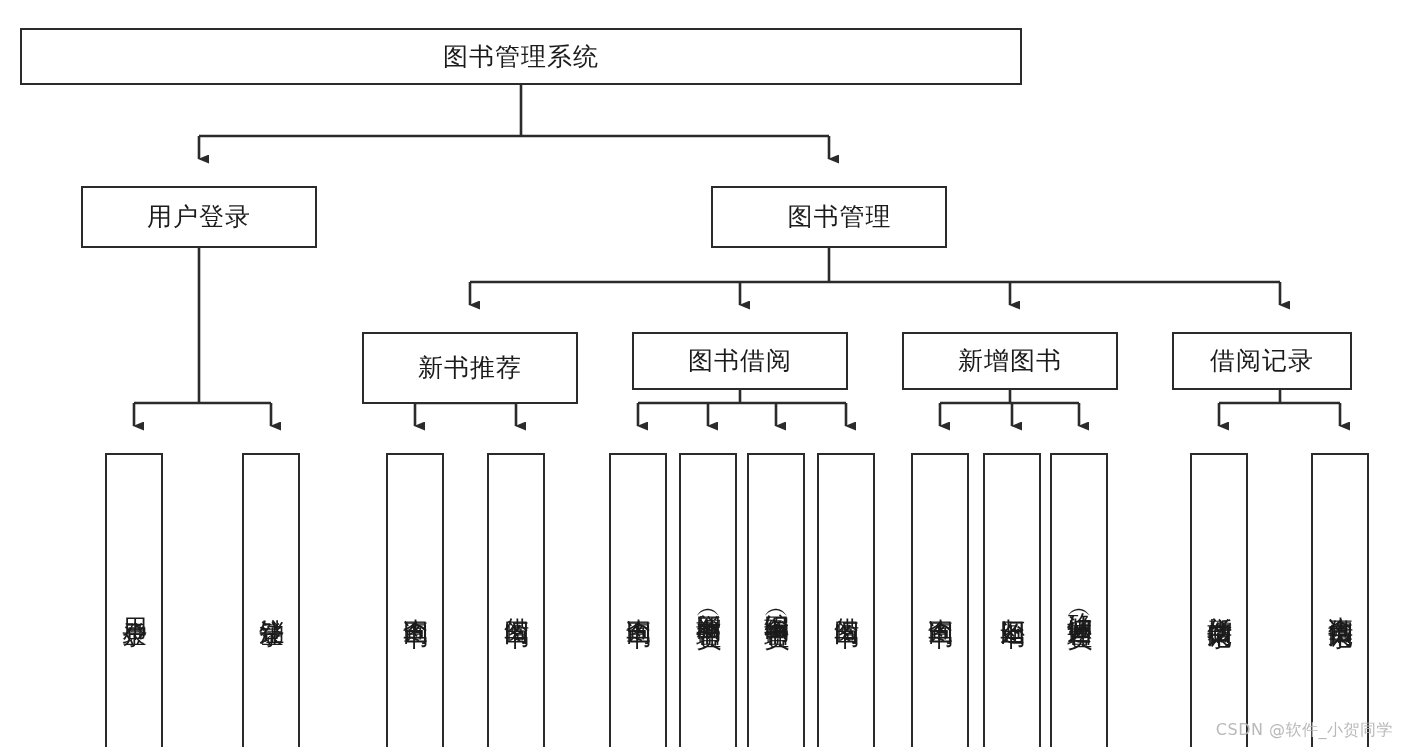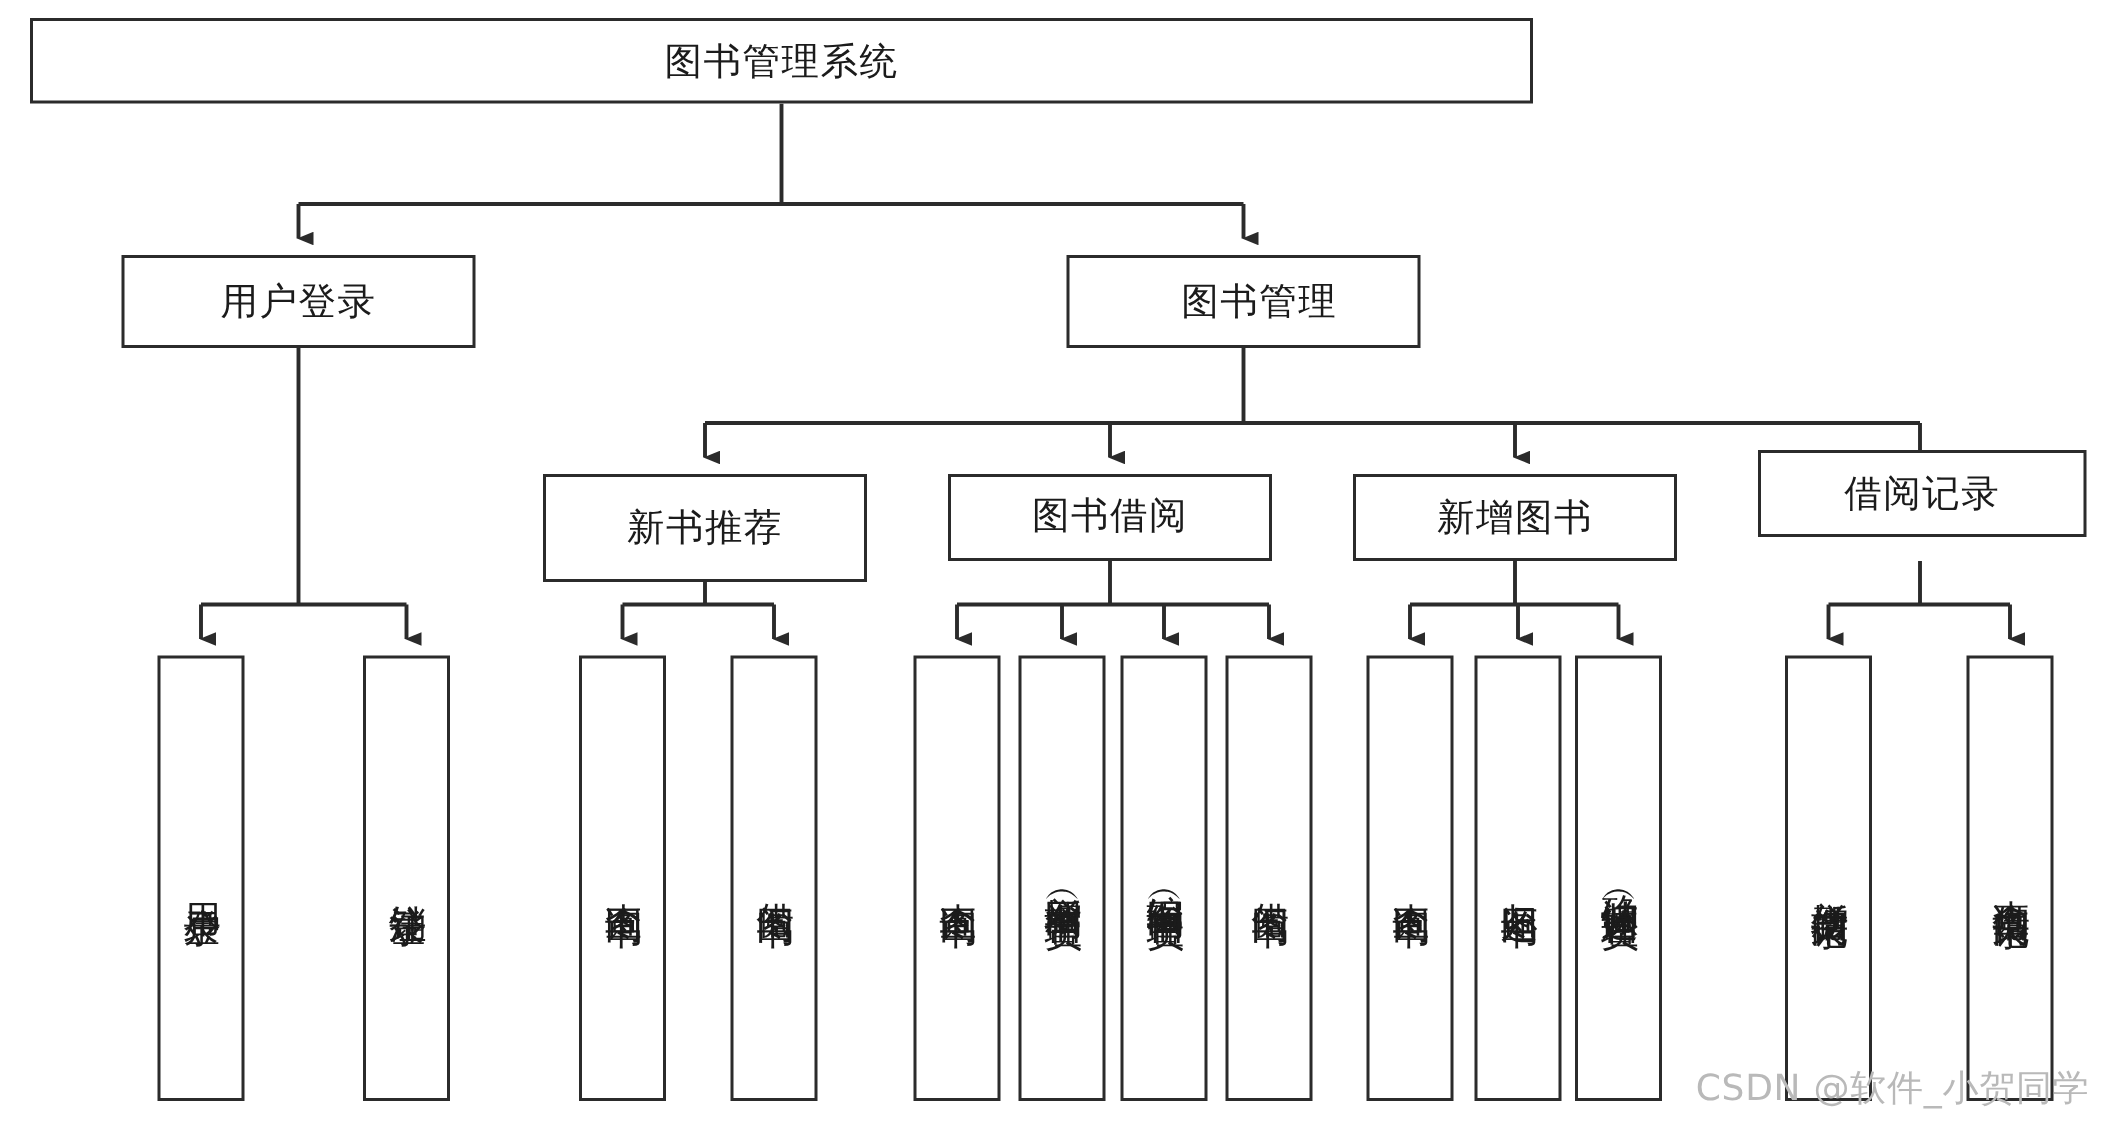--- a/index.html
+++ b/index.html
@@ -28,20 +28,21 @@
   }
   .node {
     position: absolute;
     box-sizing: border-box;
     background: #ffffff;
     border: 2px solid #2b2b2b;
     display: flex;
     align-items: center;
     justify-content: center;
     color: #1b1b1b;
+    margin-top: 16px;
   }
   .node.horizontal {
     font-size: 25px;
     letter-spacing: 1px;
     line-height: 1.2;
   }
   .node.vertical {
     writing-mode: vertical-rl;
     text-orientation: upright;
     font-size: 25px;
@@ -52,21 +53,21 @@
   }
   .node.vertical > .node-label {
     writing-mode: vertical-rl;
     text-orientation: upright;
     display: block;
   }
   #watermark {
     position: absolute;
     right: 12px;
     bottom: 6px;
-    font-size: 24px;
+    font-size: 16px;
     color: #b9b9b9;
     white-space: nowrap;
     letter-spacing: 0.5px;
   }
 </style>
 </head>
 <body>
 
 <div id="diagram-root">
 
@@ -125,21 +126,21 @@
       </div>
       <div class="node horizontal" style="left: 362px; top: 316px; width: 216px; height: 72px;">
         <span class="node-label">新书推荐</span>
       </div>
       <div class="node horizontal" style="left: 632px; top: 316px; width: 216px; height: 58px; font-family: Liberation Serif, serif;">
         <span class="node-label">图书借阅</span>
       </div>
       <div class="node horizontal" style="left: 902px; top: 316px; width: 216px; height: 58px;">
         <span class="node-label">新增图书</span>
       </div>
-      <div class="node horizontal" style="left: 1172px; top: 300px; width: 219px; height: 58px;">
+      <div class="node horizontal" style="left: 1172px; top: 316px; width: 180px; height: 58px;">
         <span class="node-label">借阅记录</span>
       </div>
       <div class="node vertical" style="left: 105px; top: 437px; width: 58px; height: 297px;">
         <span class="node-label">用户登录</span>
       </div>
       <div class="node vertical" style="left: 242px; top: 437px; width: 58px; height: 297px;">
         <span class="node-label">注销登录</span>
       </div>
       <div class="node vertical" style="left: 386px; top: 437px; width: 58px; height: 297px;">
         <span class="node-label">查询图书</span>

